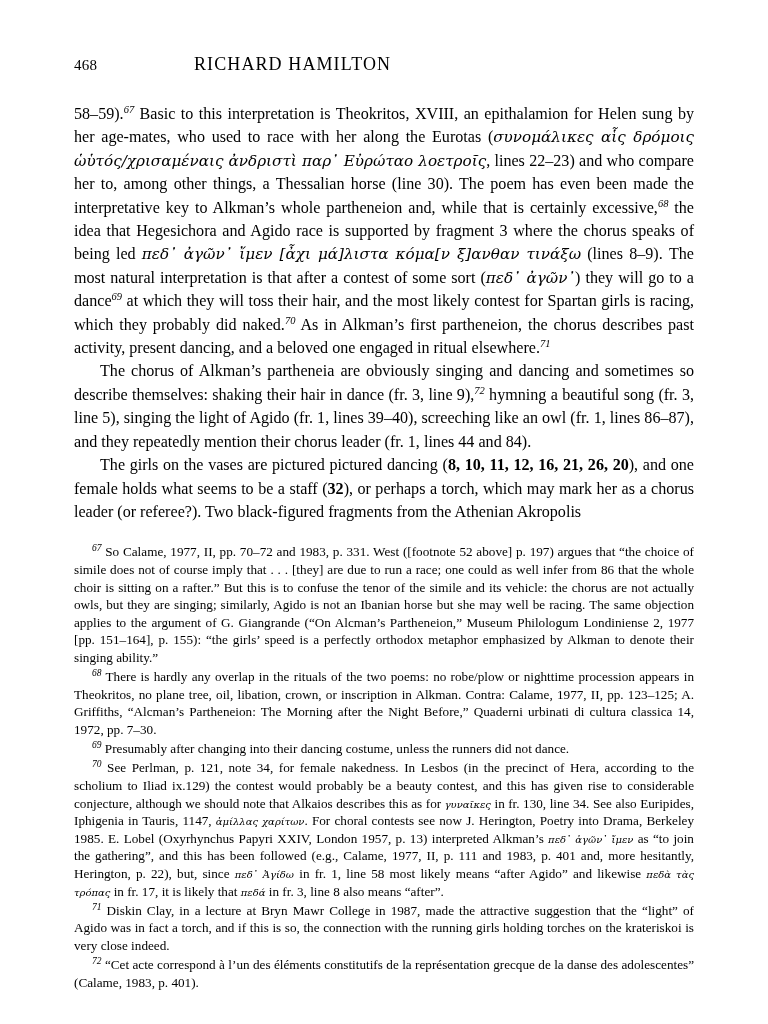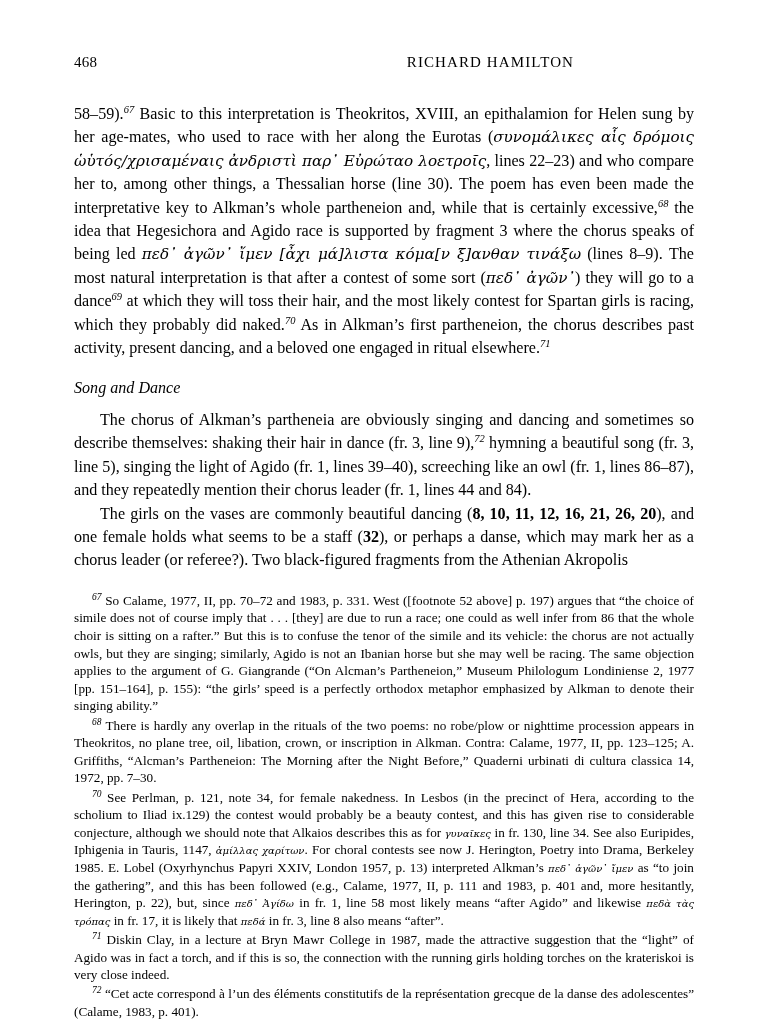--- a/index.html
+++ b/index.html
@@ -31,22 +31,22 @@
     height: 18px;
   }
   .folio {
     width: 120px;
     text-align: left;
     font-size: 15px;
     letter-spacing: 0.3px;
   }
   .head-title {
     flex: 1;
-    text-align: right;
-    font-size: 15px;
+    text-align: left;
+    font-size: 18px;
     letter-spacing: 1.1px;
   }
   .head-spacer { width: 120px; }
 
   .body-text {
     font-size: 16.1px;
     line-height: 1.455;
     text-align: justify;
     text-justify: inter-word;
     hyphens: none;
@@ -100,29 +100,29 @@
   <div class="running-head">
     <div class="folio">468</div>
     <div class="head-title">RICHARD HAMILTON</div>
     <div class="head-spacer"></div>
   </div>
 
   <div class="body-text">
 
     <p><span>58–59).</span><sup>67</sup><span> Basic to this interpretation is Theokritos, XVIII, an epithalamion for Helen sung by her age-mates, who used to race with her along the Eurotas (</span><span class="gk">συνομάλικες αἷς δρόμοις ὡὑτός/χρισαμέναις ἀνδριστὶ παρ᾽ Εὐρώταο λοετροῖς</span><span>, lines 22–23) and who compare her to, among other things, a Thessalian horse (line 30). The poem has even been made the interpretative key to Alkman’s whole partheneion and, while that is certainly excessive,</span><sup>68</sup><span> the idea that Hegesichora and Agido race is supported by fragment 3 where the chorus speaks of being led </span><span class="gk">πεδ᾽ ἀγῶν᾽ ἴμεν [ἆχι μά]λιστα κόμα[ν ξ]ανθαν τινάξω</span><span> (lines 8–9). The most natural interpretation is that after a contest of some sort (</span><span class="gk">πεδ᾽ ἀγῶν᾽</span><span>) they will go to a dance</span><sup>69</sup><span> at which they will toss their hair, and the most likely contest for Spartan girls is racing, which they probably did naked.</span><sup>70</sup><span> As in Alkman’s first partheneion, the chorus describes past activity, present dancing, and a beloved one engaged in ritual elsewhere.</span><sup>71</sup></p>
 
-    <div class="subhead">Song and Dance</div>
 
     <p class="p-indent"><span>The chorus of Alkman’s partheneia are obviously singing and dancing and sometimes so describe themselves: shaking their hair in dance (fr. 3, line 9),</span><sup>72</sup><span> hymning a beautiful song (fr. 3, line 5), singing the light of Agido (fr. 1, lines 39–40), screeching like an owl (fr. 1, lines 86–87), and they repeatedly mention their chorus leader (fr. 1, lines 44 and 84).</span></p>
 
-    <p class="p-indent"><span>The girls on the vases are commonly beautiful dancing (</span><span class="bd">8, 10, 11, 12, 16, 21, 26, 20</span><span>), and one female holds what seems to be a staff (</span><span class="bd">32</span><span>), or perhaps a danse, which may mark her as a chorus leader (or referee?). Two black-figured fragments from the Athenian Akropolis</span></p>
+    <p class="p-indent"><span>The girls on the vases are pictured pictured dancing (</span><span class="bd">8, 10, 11, 12, 16, 21, 26, 20</span><span>), and one female holds what seems to be a staff (</span><span class="bd">32</span><span>), or perhaps a torch, which may mark her as a chorus leader (or referee?). Two black-figured fragments from the Athenian Akropolis</span></p>
 
   </div>
 
   <div class="notes" id="footnotes">
       <p><sup>67</sup><span> So Calame, 1977, II, pp. 70–72 and 1983, p. 331. West ([footnote 52 above] p. 197) argues that “the choice of simile does not of course imply that . . . [they] are due to run a race; one could as well infer from 86 that the whole choir is sitting on a rafter.” But this is to confuse the tenor of the simile and its vehicle: the chorus are not actually owls, but they are singing; similarly, Agido is not an Ibanian horse but she may well be racing. The same objection applies to the argument of G. Giangrande (“On Alcman’s Partheneion,” </span><span class="it">Museum Philologum Londiniense</span><span> 2, 1977 [pp. 151–164], p. 155): “the girls’ speed is a perfectly orthodox metaphor emphasized by Alkman to denote their singing ability.”</span></p>
       <p><sup>68</sup><span> There is hardly any overlap in the rituals of the two poems: no robe/plow or nighttime procession appears in Theokritos, no plane tree, oil, libation, crown, or inscription in Alkman. </span><span class="it">Contra:</span><span> Calame, 1977, II, pp. 123–125; A. Griffiths, “Alcman’s Partheneion: The Morning after the Night Before,” </span><span class="it">Quaderni urbinati di cultura classica</span><span> 14, 1972, pp. 7–30.</span></p>
+      <p><sup>69</sup><span> Presumably after changing into their dancing costume, unless the runners did not dance.</span></p>
       <p><sup>70</sup><span> See Perlman, p. 121, note 34, for female nakedness. In Lesbos (in the precinct of Hera, according to the scholium to </span><span class="it">Iliad</span><span> ix.129) the contest would probably be a beauty contest, and this has given rise to considerable conjecture, although we should note that Alkaios describes this as for </span><span class="gk">γυναῖκες</span><span> in fr. 130, line 34. See also Euripides, </span><span class="it">Iphigenia in Tauris,</span><span> 1147, </span><span class="gk">ἁμίλλας χαρίτων</span><span>. For choral contests see now J. Herington, </span><span class="it">Poetry into Drama,</span><span> Berkeley 1985. E. Lobel (</span><span class="it">Oxyrhynchus Papyri</span><span> XXIV, London 1957, p. 13) interpreted Alkman’s </span><span class="gk">πεδ᾽ ἀγῶν᾽ ἴμεν</span><span> as “to join the gathering”, and this has been followed (e.g., Calame, 1977, II, p. 111 and 1983, p. 401 and, more hesitantly, Herington, p. 22), but, since </span><span class="gk">πεδ᾽ Ἀγίδω</span><span> in fr. 1, line 58 most likely means “after Agido” and likewise </span><span class="gk">πεδὰ τὰς τρόπας</span><span> in fr. 17, it is likely that </span><span class="gk">πεδά</span><span> in fr. 3, line 8 also means “after”.</span></p>
       <p><sup>71</sup><span> Diskin Clay, in a lecture at Bryn Mawr College in 1987, made the attractive suggestion that the “light” of Agido was in fact a torch, and if this is so, the connection with the running girls holding torches on the krateriskoi is very close indeed.</span></p>
       <p><sup>72</sup><span> “Cet acte correspond à l’un des éléments constitutifs de la représentation grecque de la danse des adolescentes” (Calame, 1983, p. 401).</span></p>
     </div>
 
 </div>
 
 </body></html>

